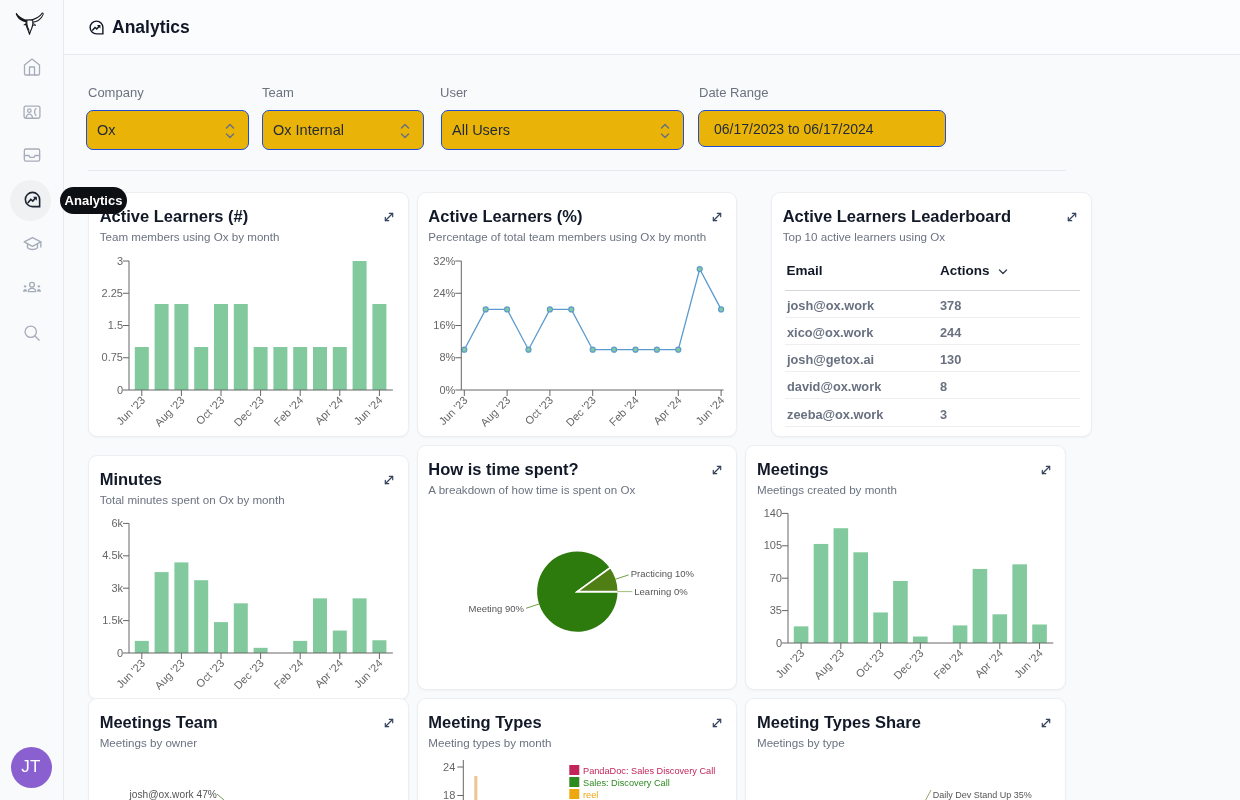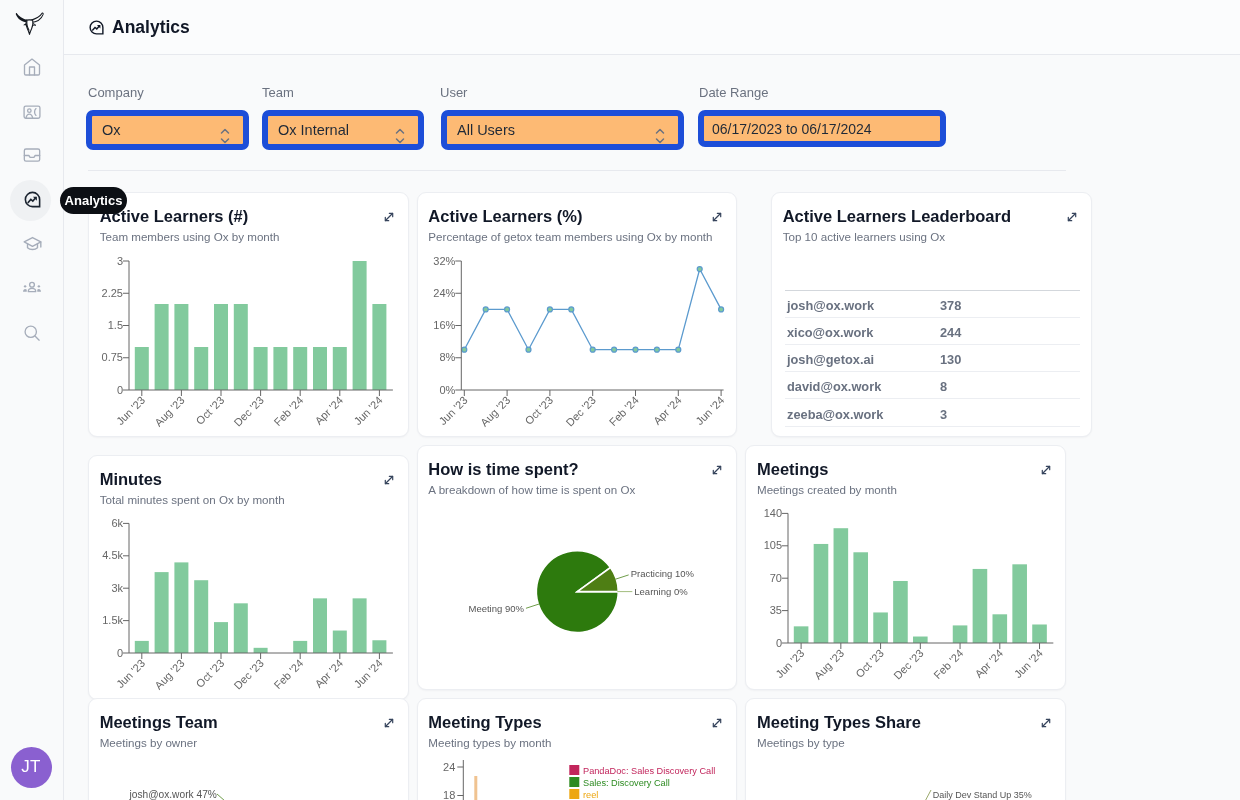--- a/index.html
+++ b/index.html
@@ -16,22 +16,22 @@
   border-radius:50%; background:#8a60d0; color:#fff; font-size:17px; font-weight:500;
   display:flex; align-items:center; justify-content:center; letter-spacing:.3px; }
 .tooltip { position:absolute; left:60px; top:187px; width:67px; height:27px;
   background:#0c0f14; color:#fff; border-radius:13.5px; font-size:13px; font-weight:600;
   display:flex; align-items:center; justify-content:center; z-index:20; }
 header { position:absolute; left:64px; top:0; width:1176px; height:55px;
   background:#fbfcfd; border-bottom:1px solid #e7e9ee; }
 .htitle { position:absolute; left:48px; top:17px; font-size:17.5px; font-weight:700; color:#111827; }
 .hicon { position:absolute; left:24px; top:19px; }
 .flabel { position:absolute; top:85px; font-size:13px; color:#6b7280; }
-.fbox { position:absolute; top:110px; height:40px; background:#fdba74;
-  border:6px solid #1d4ed8; border-radius:7px; font-size:14.5px; color:#1f2937;
+.fbox { position:absolute; top:110px; height:40px; background:#eab308;
+  border:1px solid #1d4ed8; border-radius:7px; font-size:14.5px; color:#1f2937;
   display:flex; align-items:center; padding:0 10px; }
 .chev { position:absolute; right:11px; top:9px; }
 .sep { position:absolute; left:88px; top:170px; width:978px; height:1px; background:#e7e9ee; }
 .card { position:absolute; background:#fff; border:1px solid #eceef2; border-radius:9px;
   box-shadow:0 1px 2px rgba(16,24,40,.04); }
 .ct { position:absolute; left:10.7px; top:14px; font-size:16.5px; font-weight:700; color:#111827; }
 .cs { position:absolute; left:10.7px; top:37px; font-size:11.6px; color:#6b7280; }
 .exp { position:absolute; top:16.5px; }
 .chart { position:absolute; left:-1px; margin-top:-1px; }
 .tbl { position:absolute; left:0; top:0; width:100%; height:100%; font-size:13.5px; }
@@ -143,21 +143,21 @@
         <path d="M3.5 8 7 4.5 10.5 8"></path>
         <path d="M3.5 14 7 17.5 10.5 14"></path>
       </g>
     </svg></div>
 <div class="fbox" style="left:441px;width:243px">All Users<svg class="chev" width="14" height="22" viewBox="0 0 14 22">
       <g fill="none" stroke="#6b7280" stroke-width="1.5" stroke-linecap="round" stroke-linejoin="round">
         <path d="M3.5 8 7 4.5 10.5 8"></path>
         <path d="M3.5 14 7 17.5 10.5 14"></path>
       </g>
     </svg></div>
-<div class="fbox" style="left:698px;width:248px;height:37px;top:110px;font-size:14px;padding-left:8px">06/17/2023 to 06/17/2024</div>
+<div class="fbox" style="left:698px;width:248px;height:37px;top:110px;font-size:14px;padding-left:15px">06/17/2023 to 06/17/2024</div>
 <div class="sep"></div>
 <div class="card" style="left:88.00px;top:192px;width:320.67px;height:245px">
     <div class="ct">Active Learners (#)</div>
     <div class="cs">Team members using Ox by month</div>
     <svg class="exp" style="left:292.67px" width="14" height="14" viewBox="0 0 14 14">
       <g stroke="#36445c" stroke-width="1.2" fill="none" stroke-linecap="round" stroke-linejoin="round">
         <path d="M3.5 10.5 L10.5 3.5"></path>
         <path d="M7.3 3.3 H10.7 V6.7"></path>
         <path d="M3.3 7.3 V10.7 H6.7"></path>
       </g>
@@ -199,21 +199,21 @@
       <line x1="212.20" y1="198" x2="212.20" y2="204" stroke="#666" stroke-width="1"></line>
       <text transform="translate(216.20,209) rotate(-45)" text-anchor="end" font-size="11" fill="#666">Feb '24</text>
       <line x1="251.80" y1="198" x2="251.80" y2="204" stroke="#666" stroke-width="1"></line>
       <text transform="translate(255.80,209) rotate(-45)" text-anchor="end" font-size="11" fill="#666">Apr '24</text>
       <line x1="291.40" y1="198" x2="291.40" y2="204" stroke="#666" stroke-width="1"></line>
       <text transform="translate(295.40,209) rotate(-45)" text-anchor="end" font-size="11" fill="#666">Jun '24</text>
     </svg>
   </div>
 <div class="card" style="left:416.67px;top:192px;width:320.67px;height:245px">
     <div class="ct">Active Learners (%)</div>
-    <div class="cs">Percentage of getox team members using Ox by month</div>
+    <div class="cs">Percentage of total team members using Ox by month</div>
     <svg class="exp" style="left:292.67px" width="14" height="14" viewBox="0 0 14 14">
       <g stroke="#36445c" stroke-width="1.2" fill="none" stroke-linecap="round" stroke-linejoin="round">
         <path d="M3.5 10.5 L10.5 3.5"></path>
         <path d="M7.3 3.3 H10.7 V6.7"></path>
         <path d="M3.3 7.3 V10.7 H6.7"></path>
       </g>
     </svg>
     <svg class="chart" style="top:0px" width="321" height="245" viewBox="0 0 321 245">
       <polyline points="47.30,157.69 68.70,117.38 90.10,117.38 111.50,157.69 132.90,117.38 154.30,117.38 175.70,157.69 197.10,157.69 218.50,157.69 239.90,157.69 261.30,157.69 282.70,77.06 304.10,117.38" fill="none" stroke="#5b9ace" stroke-width="1.3"></polyline>
       <circle cx="47.30" cy="157.69" r="2.5" fill="#82ca9d" stroke="#5b9ace" stroke-width="1.2"></circle>
@@ -261,20 +261,27 @@
     <div class="ct">Active Learners Leaderboard</div>
     <div class="cs">Top 10 active learners using Ox</div>
     <svg class="exp" style="left:292.67px" width="14" height="14" viewBox="0 0 14 14">
       <g stroke="#36445c" stroke-width="1.2" fill="none" stroke-linecap="round" stroke-linejoin="round">
         <path d="M3.5 10.5 L10.5 3.5"></path>
         <path d="M7.3 3.3 H10.7 V6.7"></path>
         <path d="M3.3 7.3 V10.7 H6.7"></path>
       </g>
     </svg>
     <div class="tbl">
+      <div class="thead">
+        <span class="th" style="left:14.5px">Email</span>
+        <span class="th" style="left:168px">Actions</span>
+        <svg style="position:absolute;left:225px;top:3px" width="12" height="12" viewBox="0 0 12 12">
+          <path d="M2.5 4 6 7.5 9.5 4" fill="none" stroke="#374151" stroke-width="1.4" stroke-linecap="round" stroke-linejoin="round"></path>
+        </svg>
+      </div>
       <div class="hline"></div>
       <div class="trow" style="top:104.5px">
         <span style="left:15px;position:absolute">josh@ox.work</span>
         <span style="left:168px;position:absolute">378</span>
       </div>
       <div class="rline" style="top:123.5px"></div>
       <div class="trow" style="top:131.8px">
         <span style="left:15px;position:absolute">xico@ox.work</span>
         <span style="left:168px;position:absolute">244</span>
       </div>

